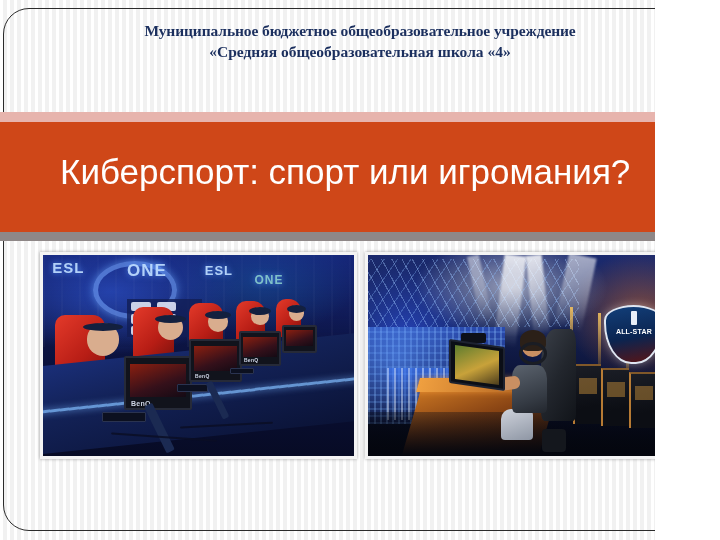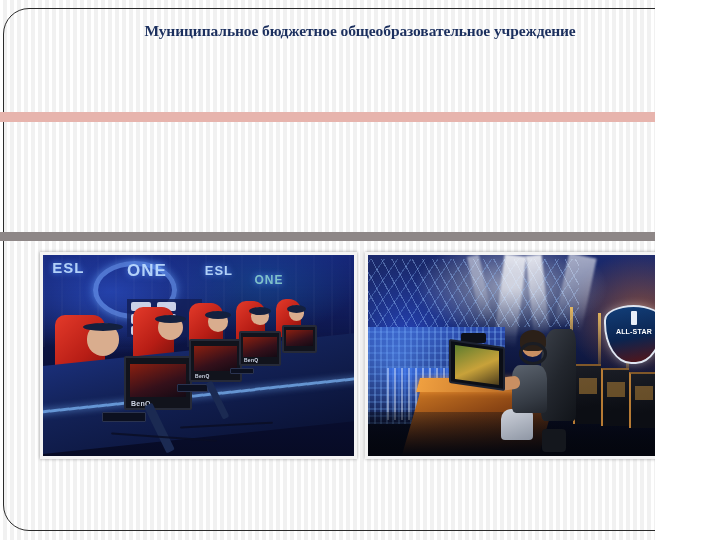--- a/index.html
+++ b/index.html
@@ -470,24 +470,28 @@
 </style>
 </head>
 <body>
 
 <div id="slide">
 
   <div id="frame"></div>
 
   <div id="header">
     <div class="hline">Муниципальное бюджетное общеобразовательное учреждение</div>
+    <div class="hline second">«Средняя общеобразовательная школа «4»</div>
   </div>
 
   <div id="banner-topstrip"></div>
 
+  <div id="banner">
+    <div id="banner-title">Киберспорт: спорт или игромания?</div>
+  </div>
 
   <div id="banner-botstrip"></div>
 
   <div class="photo" id="photo-left">
     <div class="ph-inner">
       <div class="esl-bg"></div>
       <div class="esl-backwall"></div>
       <div class="esl-ring"></div>
 
       <div class="esl-word esl-w1">ESL</div>

